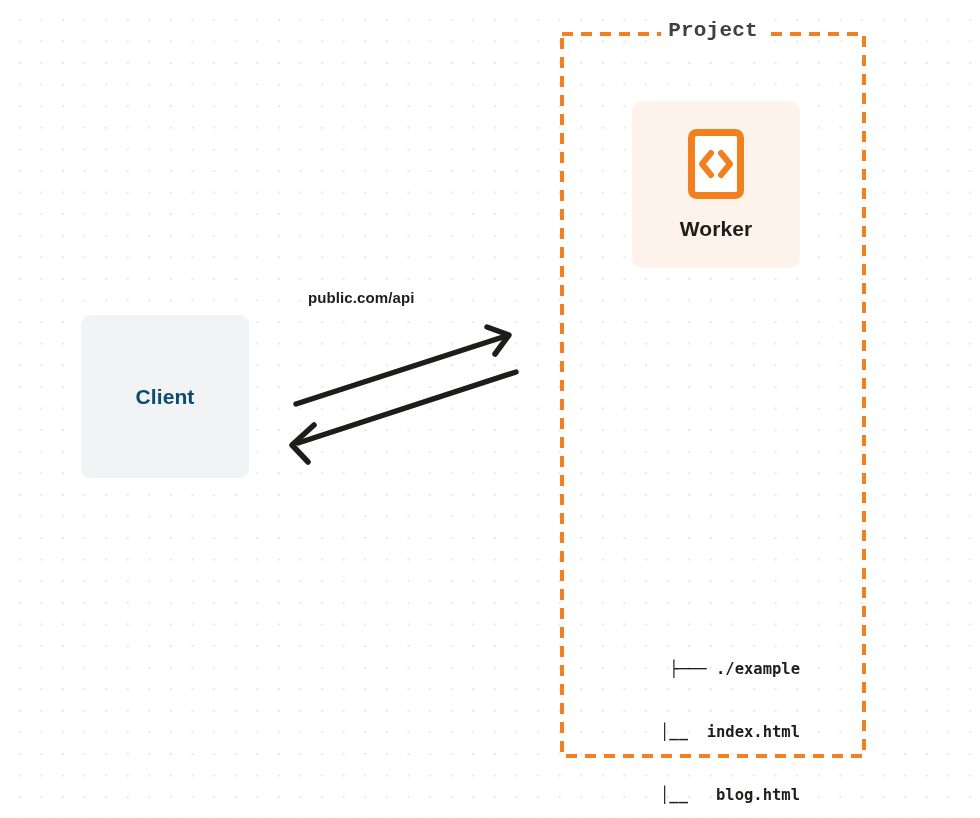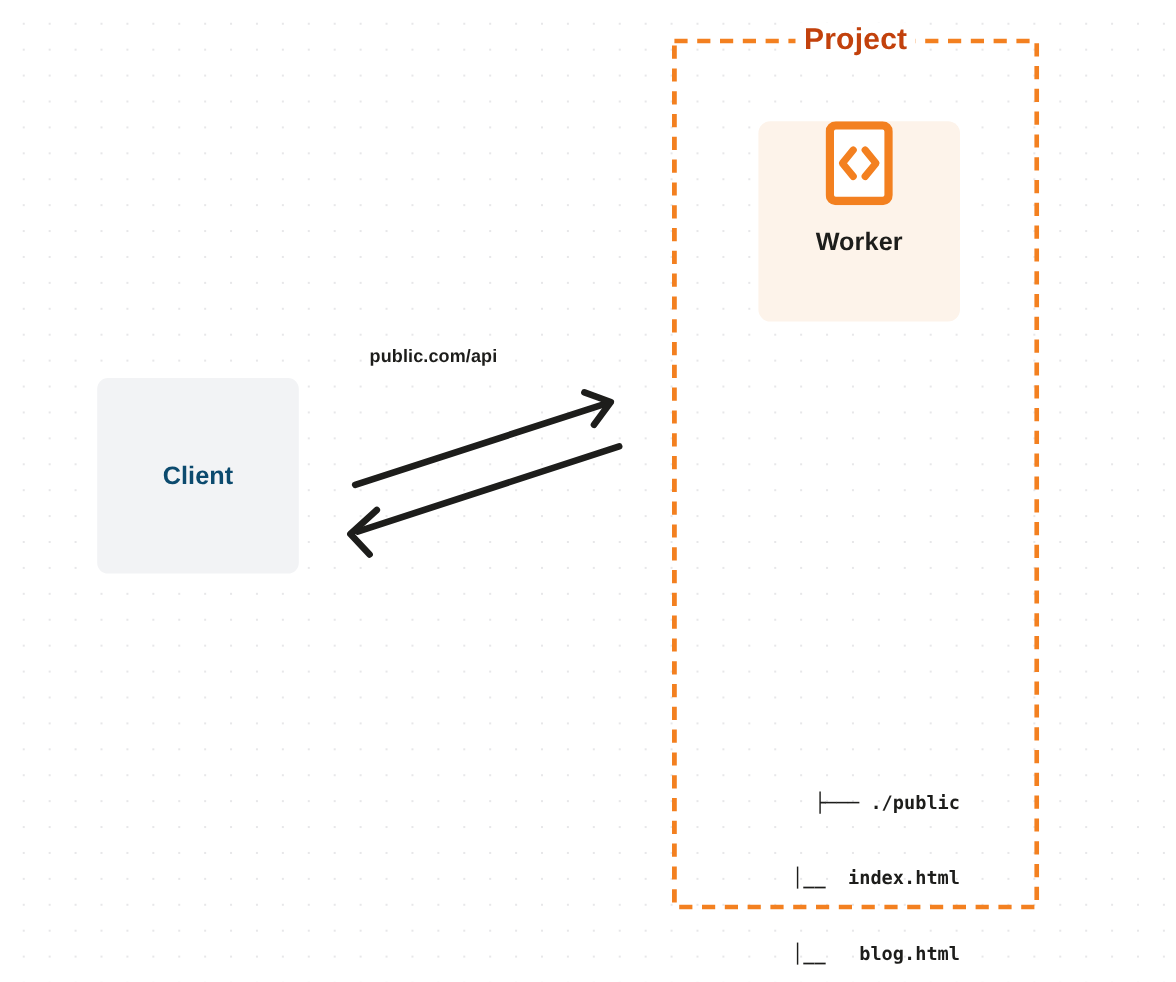--- a/index.html
+++ b/index.html
@@ -80,35 +80,37 @@
     width: 100%;
     height: 100%;
   }
   #project-title {
     position: absolute;
     left: 50%;
     top: -13px;
     transform: translateX(-50%);
     background: #ffffff;
     padding: 0 7px;
-    font-size: 25px;
-    font-weight: bold;
-    color: #c2410c;
+    font-size: 21px;
+    font-weight: bold;
+    color: #404040;
     letter-spacing: 0.2px;
     white-space: nowrap;
+    font-family: Liberation Mono, monospace;
   }
 
   
   .service-card {
     position: absolute;
     background: #fdf3ea;
     border-radius: 10px;
     display: flex;
     flex-direction: column;
     align-items: center;
+    justify-content: center;
   }
   #worker-card {
     left: 72px;
     top: 69px;
     width: 168px;
     height: 167px;
   }
   #assets-card {
     left: 68px;
     top: 417px;
@@ -185,20 +187,20 @@
           <rect x="3.5" y="3.5" width="49" height="63" rx="5" ry="5" fill="#ffffff" stroke="#f38020" stroke-width="7"></rect>
           <polyline points="23,24 14,35 23,46" fill="none" stroke="#f38020" stroke-width="6" stroke-linecap="round" stroke-linejoin="round"></polyline>
           <polyline points="33,24 42,35 33,46" fill="none" stroke="#f38020" stroke-width="6" stroke-linecap="round" stroke-linejoin="round"></polyline>
         </svg>
       </span>
       <span class="card-label">Worker</span>
     </div>
 
 
     <div id="file-tree">
-      <span class="tree-row">├─── ./public</span>
+      <span class="tree-row">├─── ./example</span>
       <span class="tree-row">│__  index.html</span>
       <span class="tree-row">│__   blog.html</span>
       
     </div>
 
   </div>
 </div>
 
 </body></html>

